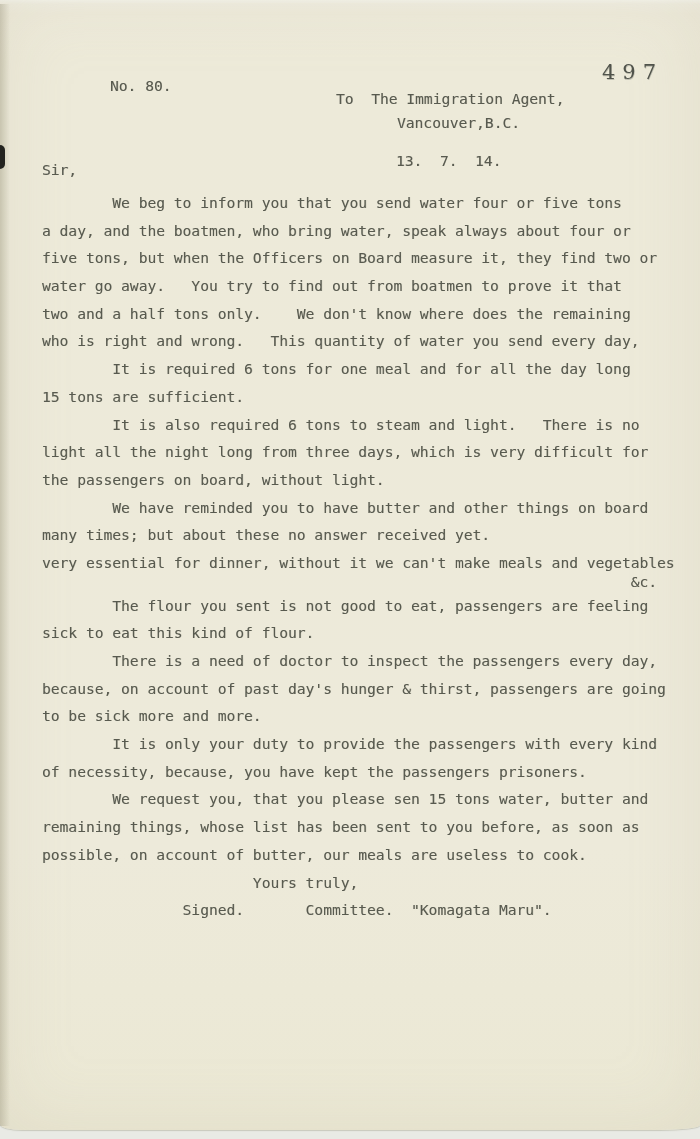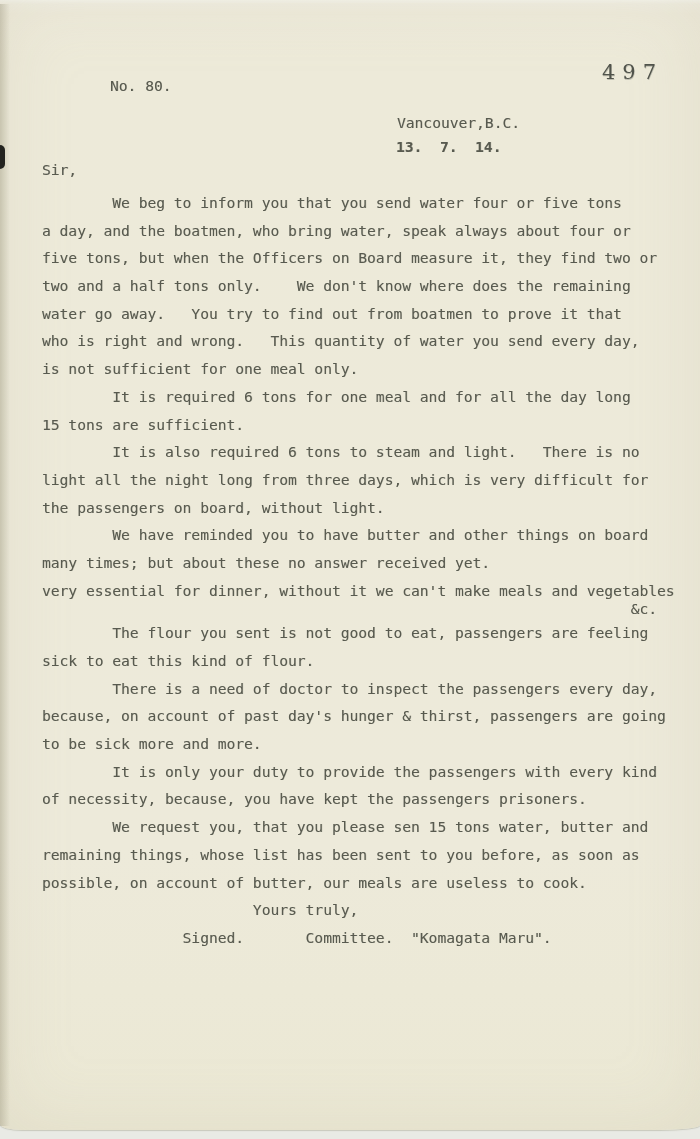--- a/index.html
+++ b/index.html
@@ -40,21 +40,21 @@
   }
   .page-number{
     position:absolute;left:602px;top:60px;
     font-family:"DejaVu Serif","Liberation Serif",serif;
     font-size:21px;letter-spacing:7px;color:#50534b;
     text-shadow:0.5px 0.5px 0.5px rgba(80,83,75,0.3);
   }
   .letter-no{left:110px;top:77px;}
   .to-line1{left:336px;top:90px;}
   .to-line2{left:397px;top:103px;margin-top:11px;}
-  .date{left:396px;top:138px;font-weight:bold;}
+  .date{left:396px;top:152px;}
   .salutation{left:42px;top:161px;}
   .body-block{
     position:absolute;left:42px;top:189px;width:645px;
   }
   .line{
     white-space:pre;
     color:var(--ink);
     font-size:14.6px;
     height:27.7px;
     line-height:27.7px;
@@ -69,34 +69,34 @@
 <body>
 
 <div class="sheet">
   <div class="left-edge"></div>
   <div class="edge-mark"></div>
 
   <div class="page-number">497</div>
 
   <div class="typed letter-no">No. 80.</div>
 
+  <div class="typed to-line1">To  The Immigration Agent,</div>
   <div class="typed to-line2">Vancouver,B.C.</div>
 
   <div class="typed date">13.  7.  14.</div>
 
   <div class="typed salutation">Sir,</div>
 
   <div class="body-block">
       <div class="line">        We beg to inform you that you send water four or five tons</div>
       <div class="line">a day, and the boatmen, who bring water, speak always about four or</div>
       <div class="line">five tons, but when the Officers on Board measure it, they find two or</div>
+      <div class="line">water go away.   You try to find out from boatmen to prove it that</div>
       <div class="line">two and a half tons only.    We don't know where does the remaining</div>
-      <div class="line">water go away.   You try to find out from boatmen to prove it that</div>
       <div class="line">who is right and wrong.   This quantity of water you send every day,</div>
-      <div class="line">is not sufficient for one meal only.</div>
       <div class="line">        It is required 6 tons for one meal and for all the day long</div>
       <div class="line">15 tons are sufficient.</div>
       <div class="line">        It is also required 6 tons to steam and light.   There is no</div>
       <div class="line">light all the night long from three days, which is very difficult for</div>
       <div class="line">the passengers on board, without light.</div>
       <div class="line">        We have reminded you to have butter and other things on board</div>
       <div class="line">many times; but about these no answer received yet.</div>
       <div class="line">very essential for dinner, without it we can't make meals and vegetables</div>
       <div class="line half">                                                                   &amp;c.</div>
       <div class="line">        The flour you sent is not good to eat, passengers are feeling</div>

